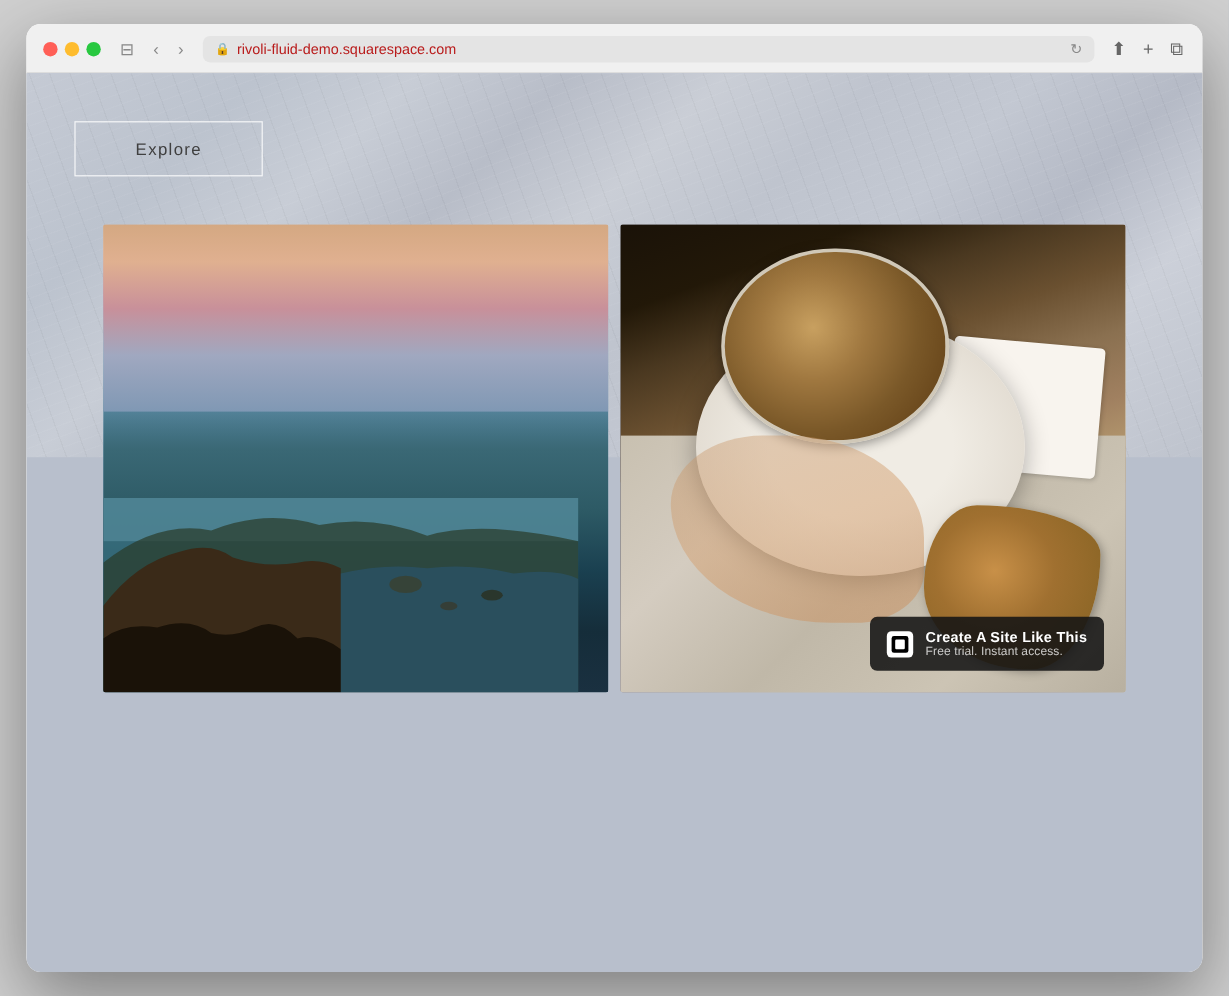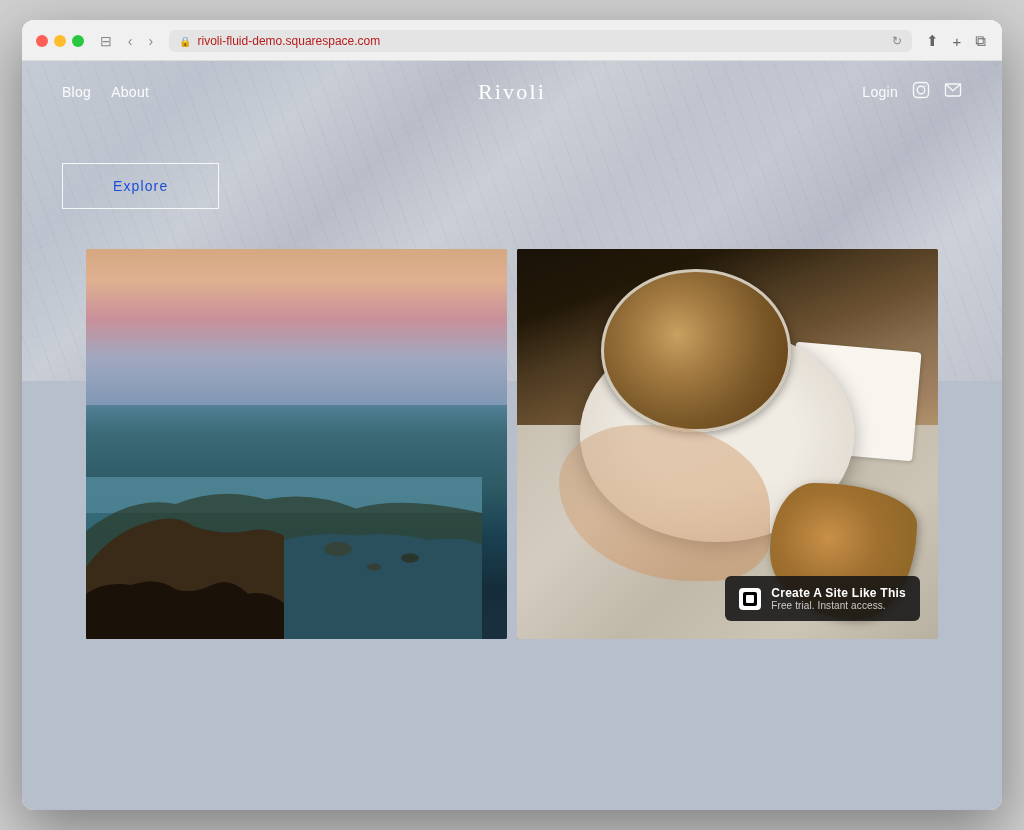--- a/index.html
+++ b/index.html
@@ -234,21 +234,21 @@
       font-weight: 300;
       line-height: 1.15;
       font-family: Georgia, 'Times New Roman', serif;
       max-width: 560px;
       letter-spacing: -0.01em;
     }
 
     .explore-btn {
       border: 1.5px solid rgba(255,255,255,0.85);
       background: transparent;
-      color: #1d4ed8;
+      color: #404040;
       padding: 14px 50px;
       font-size: 14px;
       letter-spacing: 0.08em;
       cursor: pointer;
       font-weight: 400;
       margin-top: 10px;
       white-space: nowrap;
       text-align: center;
     }
 
@@ -527,45 +527,20 @@
     <div class="browser-actions">
       <button class="browser-action-btn">⬆</button>
       <button class="browser-action-btn">+</button>
       <button class="browser-action-btn">⧉</button>
     </div>
   </div>
 
   <div class="website">
     <div class="hero-bg"></div>
 
-    <nav class="nav">
-      <div class="nav-left">
-        <a class="nav-link">Blog</a>
-        <a class="nav-link">About</a>
-      </div>
-      <div class="nav-center">
-        <span class="site-title">Rivoli</span>
-      </div>
-      <div class="nav-right">
-        <span class="nav-link">Login</span>
-        <span class="nav-icon">
-          <svg width="18" height="18" viewBox="0 0 24 24" fill="none" stroke="white" stroke-width="1.8" stroke-linecap="round" stroke-linejoin="round">
-            <rect x="2" y="2" width="20" height="20" rx="5" ry="5"></rect>
-            <circle cx="12" cy="12" r="5"></circle>
-            <circle cx="17.5" cy="6.5" r="1" fill="white" stroke="none"></circle>
-          </svg>
-        </span>
-        <span class="nav-icon">
-          <svg width="18" height="18" viewBox="0 0 24 24" fill="none" stroke="white" stroke-width="1.8" stroke-linecap="round" stroke-linejoin="round">
-            <rect x="2" y="4" width="20" height="16" rx="2"></rect>
-            <polyline points="2,4 12,13 22,4"></polyline>
-          </svg>
-        </span>
-      </div>
-    </nav>
 
     <div class="hero">
       <button class="explore-btn">Explore</button>
     </div>
 
     <div class="images-section">
 
       <div class="image-card">
         <div class="img-coastal">
           <div class="coastal-sky"></div>

